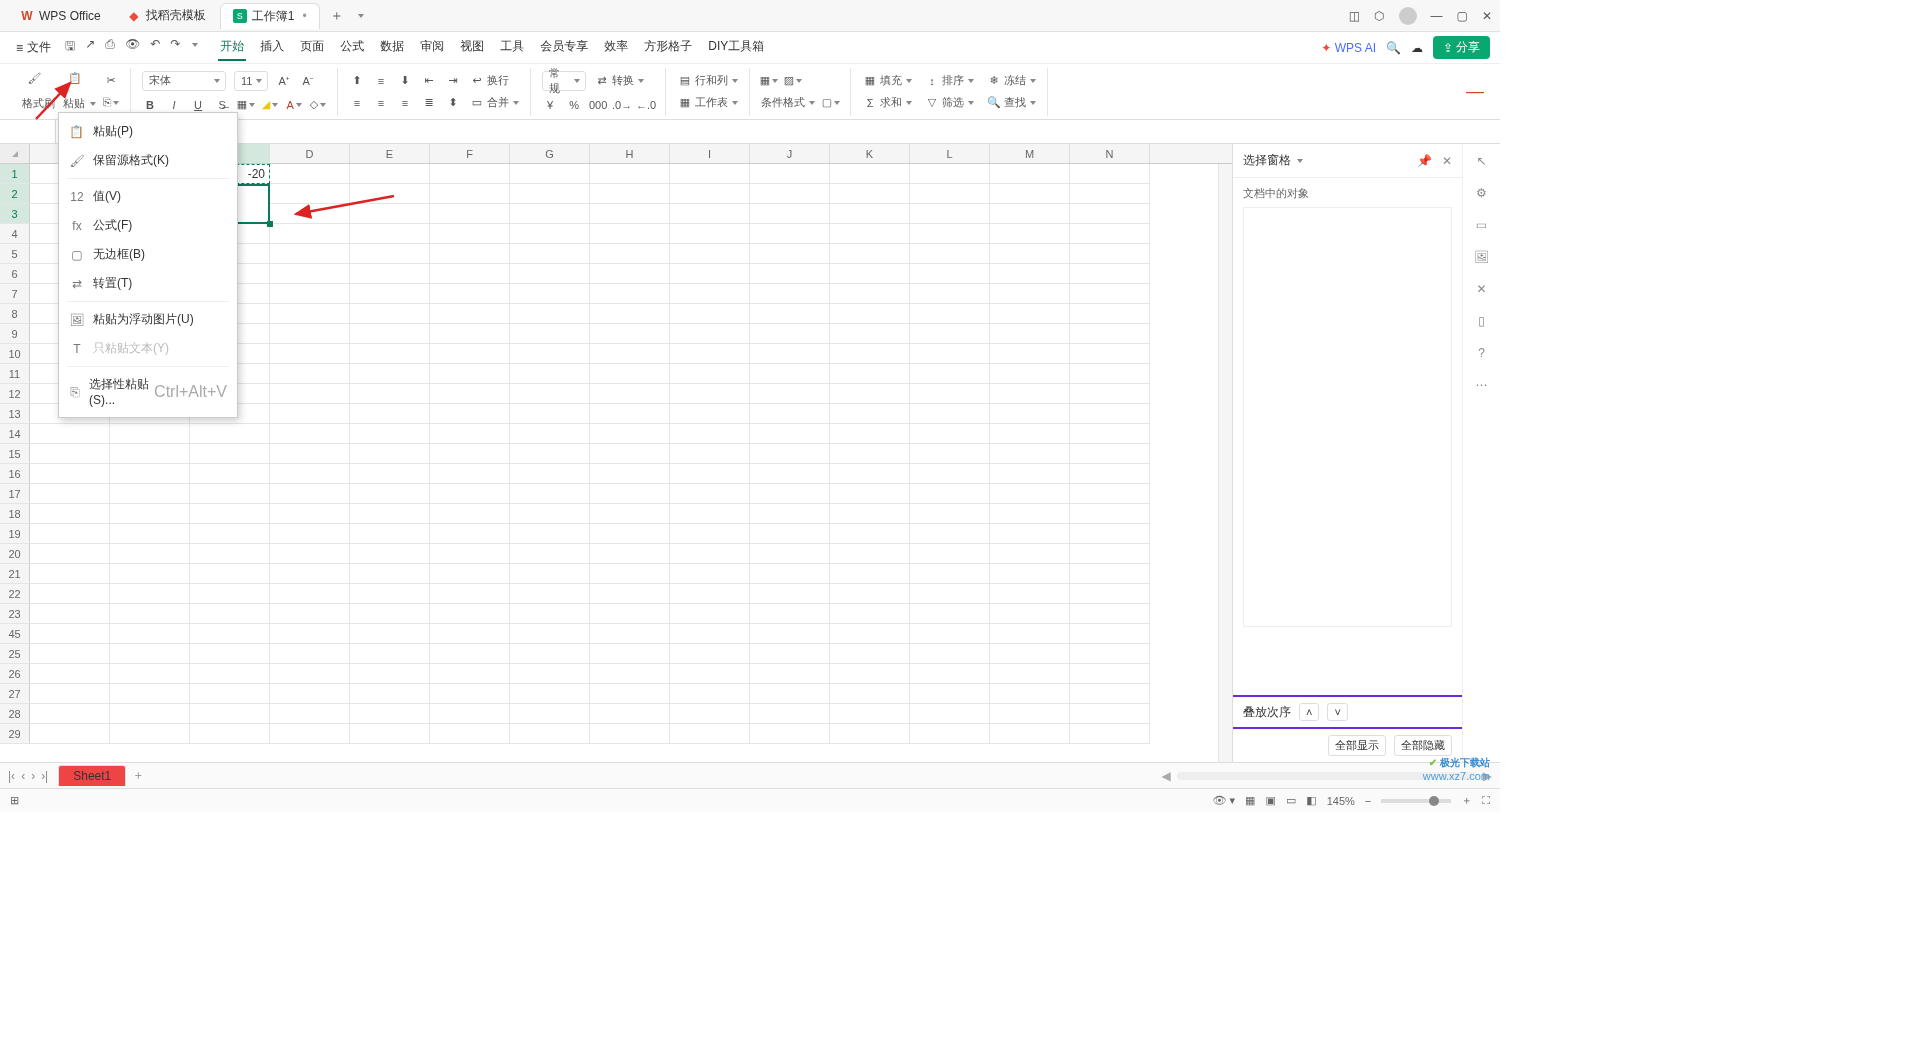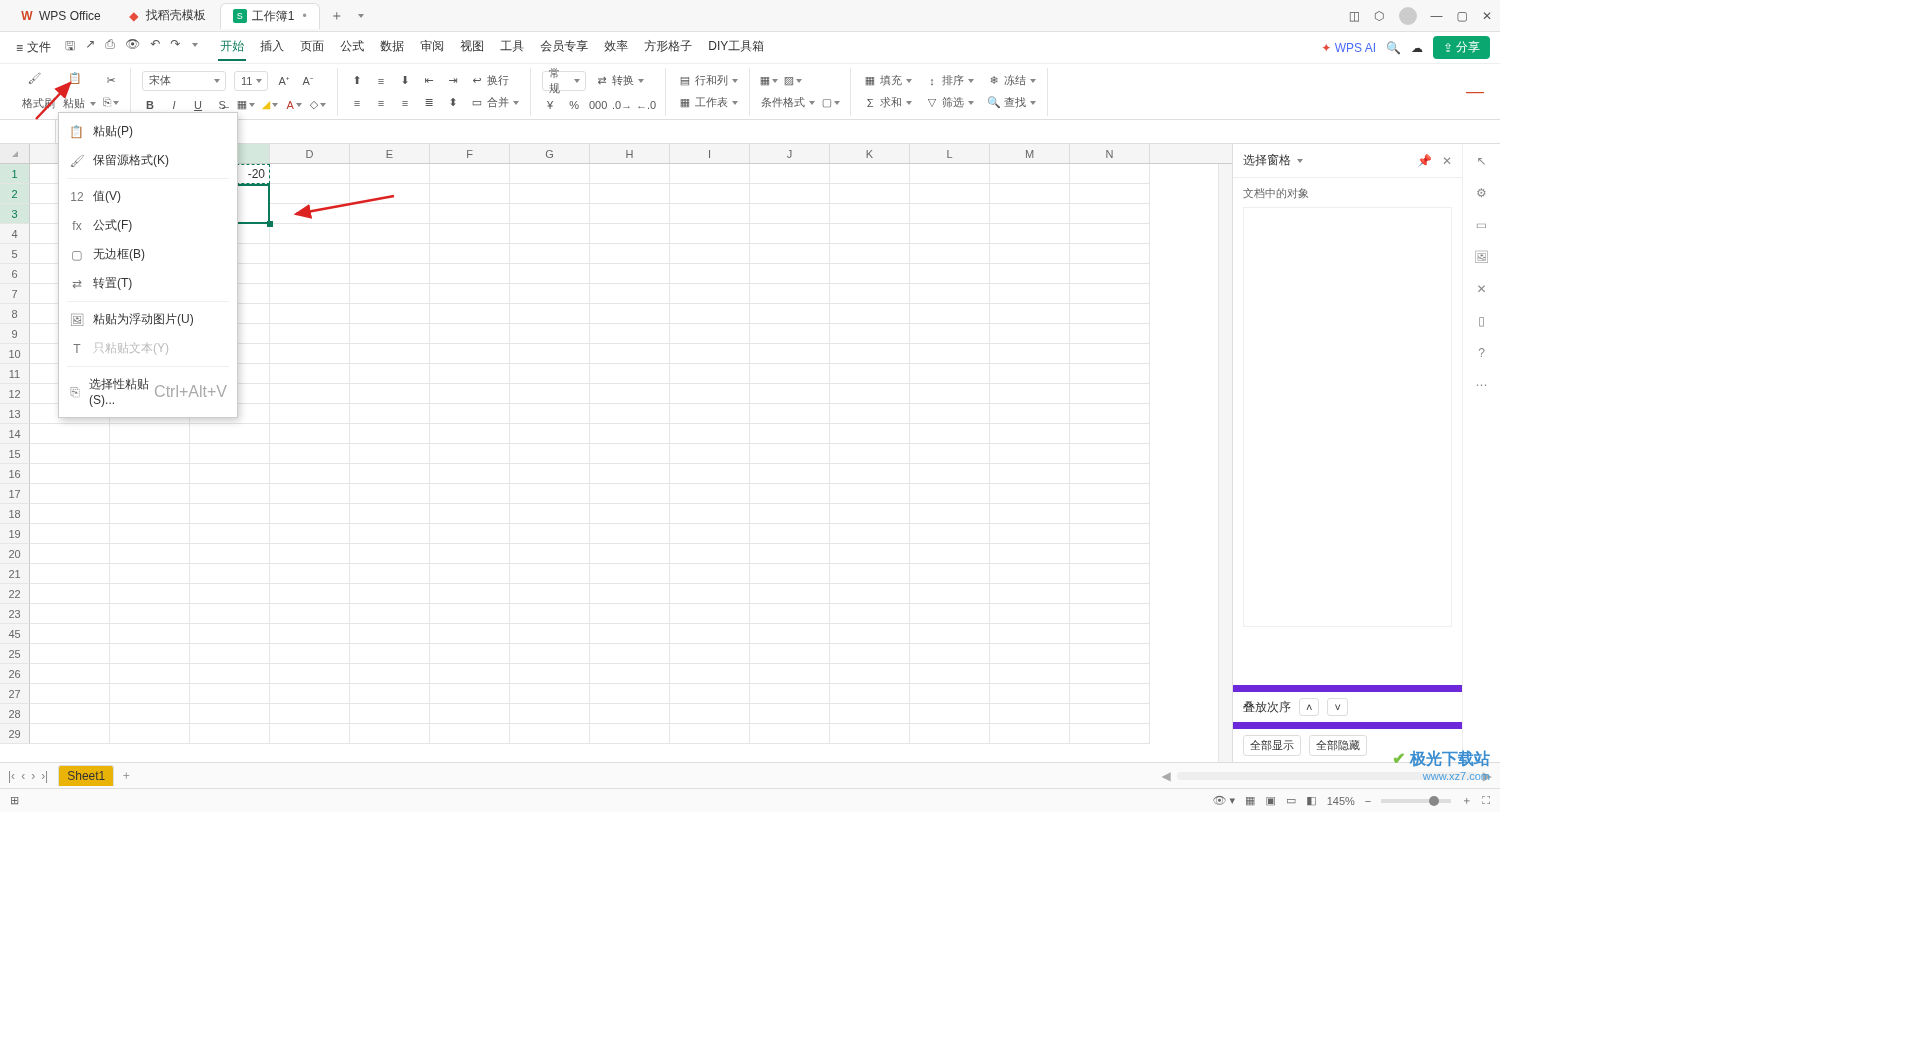--- a/index.html
+++ b/index.html
@@ -46,27 +46,27 @@
 .row { display: flex; height: 20px; }
 .row-h { width: 30px; border-right: 1px solid #ccc; border-bottom: 1px solid #e5e5e5; text-align: center; line-height: 20px; background: #f5f5f5; color: #666; font-size: 11px; }
 .row-h.sel { background: #d4e8dd; color: #0a7a5a; }
 .cell { width: 80px; border-right: 1px solid #e5e5e5; border-bottom: 1px solid #e5e5e5; padding: 0 4px; line-height: 20px; text-align: right; font-size: 12px; }
 .cell-marquee { border: 1.5px dashed #0a7a5a; position: absolute; }
 .cell-selected { border: 2px solid #0a7a5a; background: #fff; position: absolute; }
 .vscroll { position: absolute; right: 0; top: 20px; bottom: 0; width: 14px; background: #f5f5f5; border-left: 1px solid #e5e5e5; }
 .right-panel { width: 230px; border-left: 1px solid #ddd; display: flex; flex-direction: column; }
 .right-panel-header { padding: 8px 10px; display: flex; align-items: center; font-size: 12px; border-bottom: 1px solid #eee; }
 .right-panel-body { flex: 1; padding: 8px 10px; font-size: 11px; color: #666; }
-.right-panel-footer { padding: 6px 10px; border-top: 7px solid #6d28d9; display: flex; align-items: center; gap: 8px; }
+.right-panel-footer { padding: 6px 10px; border-top: 2px solid #6d28d9; display: flex; align-items: center; gap: 8px; }
 .pill-btn { border: 1px solid #ddd; border-radius: 3px; padding: 2px 6px; font-size: 11px; cursor: pointer; }
 .side-toolbar { width: 38px; border-left: 1px solid #eee; display: flex; flex-direction: column; align-items: center; gap: 18px; padding-top: 10px; color: #888; }
 .side-toolbar span { cursor: pointer; }
 .sheet-tabs { height: 26px; display: flex; align-items: center; border-top: 1px solid #ddd; padding: 0 8px; font-size: 12px; background: #fafafa; }
 .sheet-nav { display: flex; gap: 6px; color: #888; margin-right: 10px; }
-.sheet-tab { padding: 3px 8px; border: 1px solid #ddd; border-bottom: none; background: #eab308; border-radius: 3px 3px 0 0; text-align: center; }
+.sheet-tab { padding: 3px 14px; border: 1px solid #ddd; border-bottom: none; background: #ef4444; border-radius: 3px 3px 0 0; text-align: center; }
 .status-bar { height: 24px; display: flex; align-items: center; padding: 0 10px; border-top: 1px solid #ddd; font-size: 11px; color: #666; background: #fafafa; }
 .status-right { margin-left: auto; display: flex; align-items: center; gap: 10px; }
 .context-menu { position: absolute; left: 58px; top: 112px; width: 180px; background: #fff; border: 1px solid #ccc; box-shadow: 2px 3px 8px rgba(0,0,0,0.2); padding: 4px 0; z-index: 100; }
 .ctx-item { display: flex; align-items: center; padding: 6px 10px; cursor: pointer; font-size: 12px; color: #333; }
 .ctx-item.disabled { color: #bbb; }
 .ctx-icon { width: 16px; height: 16px; margin-right: 8px; color: #777; display: inline-flex; align-items: center; justify-content: center; }
 .ctx-shortcut { margin-left: auto; color: #aaa; font-size: 16px; }
 .ctx-sep { height: 1px; background: #eee; margin: 3px 8px; }
 .arrow { position: absolute; pointer-events: none; z-index: 50; }
 .logo-watermark { position: absolute; right: 10px; bottom: 30px; font-size: 11px; color: #4aa0e0; display: flex; flex-direction: column; align-items: flex-end; }
@@ -838,21 +838,21 @@
     </div>
     <div class="right-panel-body">
       <span>文档中的对象</span>
       <div style="border:1px solid #eee;height:420px;margin-top:6px;"></div>
     </div>
     <div class="right-panel-footer">
       <span>叠放次序</span>
       <span class="pill-btn">˄</span>
       <span class="pill-btn">˅</span>
     </div>
-    <div class="right-panel-footer" style="justify-content:flex-start;">
+    <div class="right-panel-footer" style="justify-content:flex-end;">
       <span class="pill-btn">全部显示</span>
       <span class="pill-btn">全部隐藏</span>
     </div>
   </div>
 
   <div class="side-toolbar">
     <span>↖</span>
     <span>⚙</span>
     <span>▭</span>
     <span>🖼</span>
@@ -958,15 +958,15 @@
 <svg class="arrow" style="left:290px;top:190px;width:110px;height:30px;">
     <defs>
       <marker id="ah3" markerWidth="8" markerHeight="8" refX="6" refY="3" orient="auto">
         <path d="M0,0 L7,3 L0,6 Z" fill="#d22"></path>
       </marker>
     </defs>
     <line x1="104" y1="6" x2="6" y2="24" stroke="#d22" stroke-width="2.5" marker-end="url(#ah3)"></line>
   </svg>
 
 <div class="logo-watermark">
-  <span style="font-size:16px;font-weight:bold;color:#3a8dd0;"><span style="color:#7ac143;">✔</span> <span>极光下载站</span></span>
+  <span style="font-size:10px;font-weight:bold;color:#3a8dd0;"><span style="color:#7ac143;">✔</span> <span>极光下载站</span></span>
   <span>www.xz7.com</span>
 </div>
 
 </body></html>

